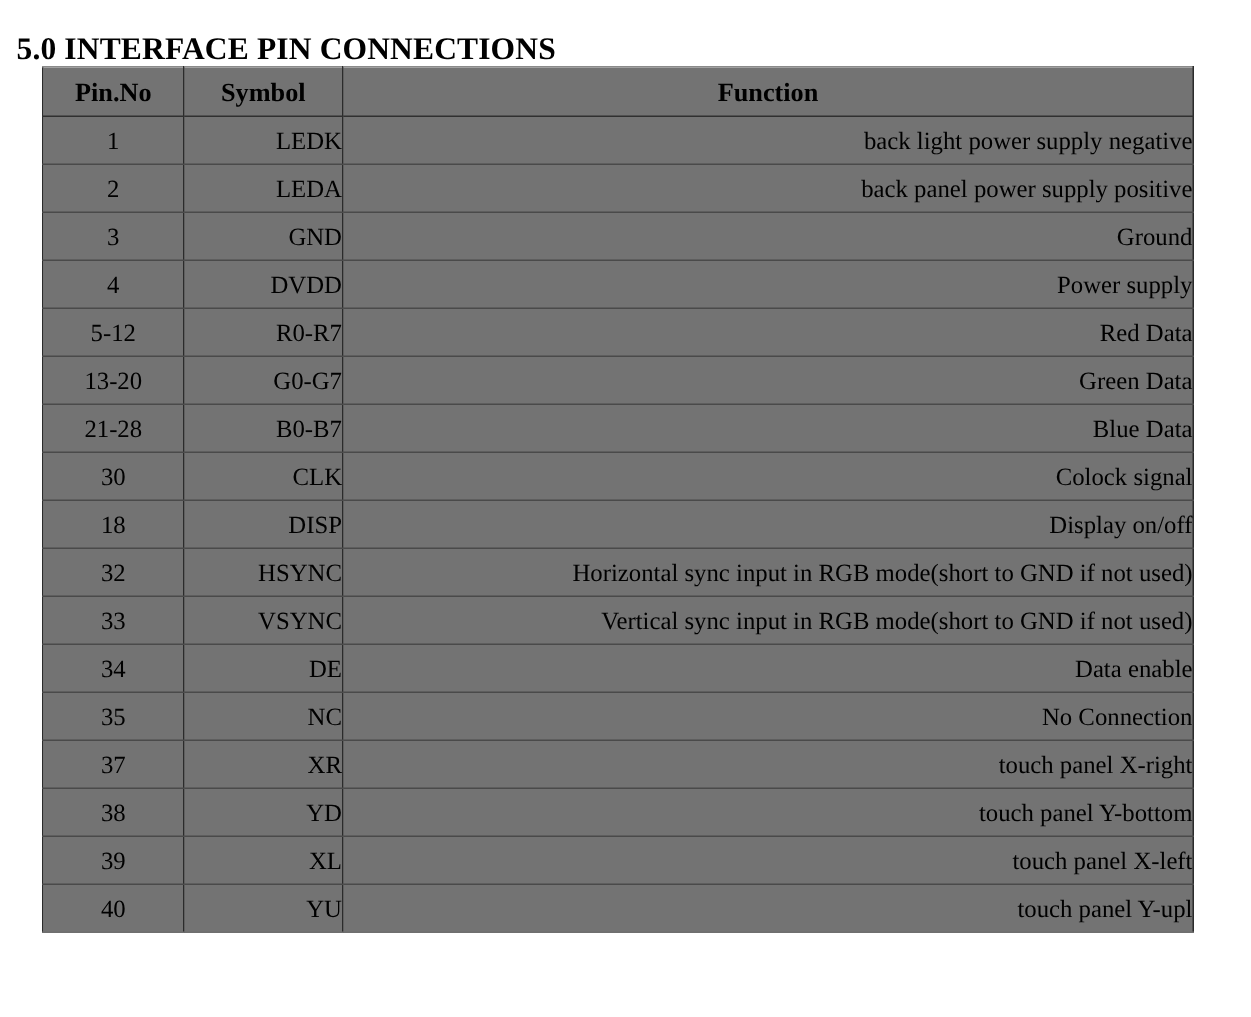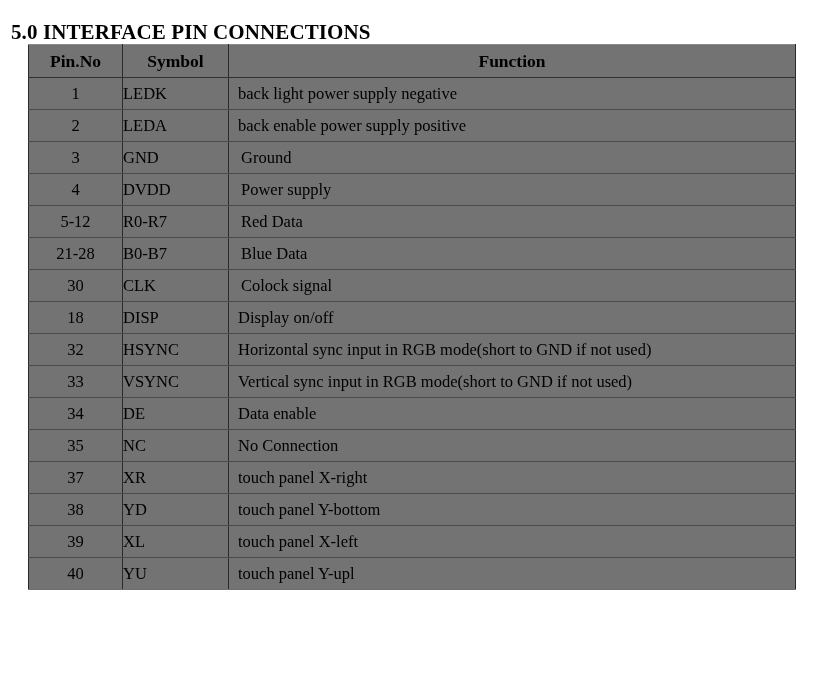--- a/index.html
+++ b/index.html
@@ -71,26 +71,26 @@
   
   table.pin-table tbody tr { height: 31px; }
   table.pin-table tbody td { height: 31px; }
 
   td.cell-pin {
     text-align: center;
     padding-right: 10px;
     white-space: nowrap;
   }
   td.cell-symbol {
-    text-align: left;
+    text-align: right;
     padding-left: 10px;
     white-space: nowrap;
   }
   td.cell-func {
-    text-align: left;
+    text-align: right;
     padding-left: 8px;
     white-space: nowrap;
   }
   
   td.cell-func.ind-0 { padding-left: 7px; }
   td.cell-func.ind-1 { padding-left: 9px; }
   td.cell-func.ind-2 { padding-left: 12px; }
 
   table.pin-table tbody tr:last-child td {
     border-bottom: 1px solid #6f6f6f;
@@ -117,38 +117,43 @@
     </thead>
     <tbody id="pin-table-body">
         <tr>
           <td class="cell-pin">1</td>
           <td class="cell-symbol">LEDK</td>
           <td class="cell-func ind-1">back light power supply negative</td>
         </tr>
         <tr>
           <td class="cell-pin">2</td>
           <td class="cell-symbol">LEDA</td>
-          <td class="cell-func ind-1">back enable power supply positive</td>
+          <td class="cell-func ind-1">back panel power supply positive</td>
         </tr>
         <tr>
           <td class="cell-pin">3</td>
           <td class="cell-symbol">GND</td>
           <td class="cell-func ind-2">Ground</td>
         </tr>
         <tr>
           <td class="cell-pin">4</td>
           <td class="cell-symbol">DVDD</td>
           <td class="cell-func ind-2">Power supply</td>
         </tr>
         <tr>
           <td class="cell-pin">5-12</td>
           <td class="cell-symbol">R0-R7</td>
           <td class="cell-func ind-2">Red Data</td>
         </tr>
         <tr>
+          <td class="cell-pin">13-20</td>
+          <td class="cell-symbol">G0-G7</td>
+          <td class="cell-func ind-0">Green Data</td>
+        </tr>
+        <tr>
           <td class="cell-pin">21-28</td>
           <td class="cell-symbol">B0-B7</td>
           <td class="cell-func ind-2">Blue Data</td>
         </tr>
         <tr>
           <td class="cell-pin">30</td>
           <td class="cell-symbol">CLK</td>
           <td class="cell-func ind-2">Colock signal</td>
         </tr>
         <tr>

